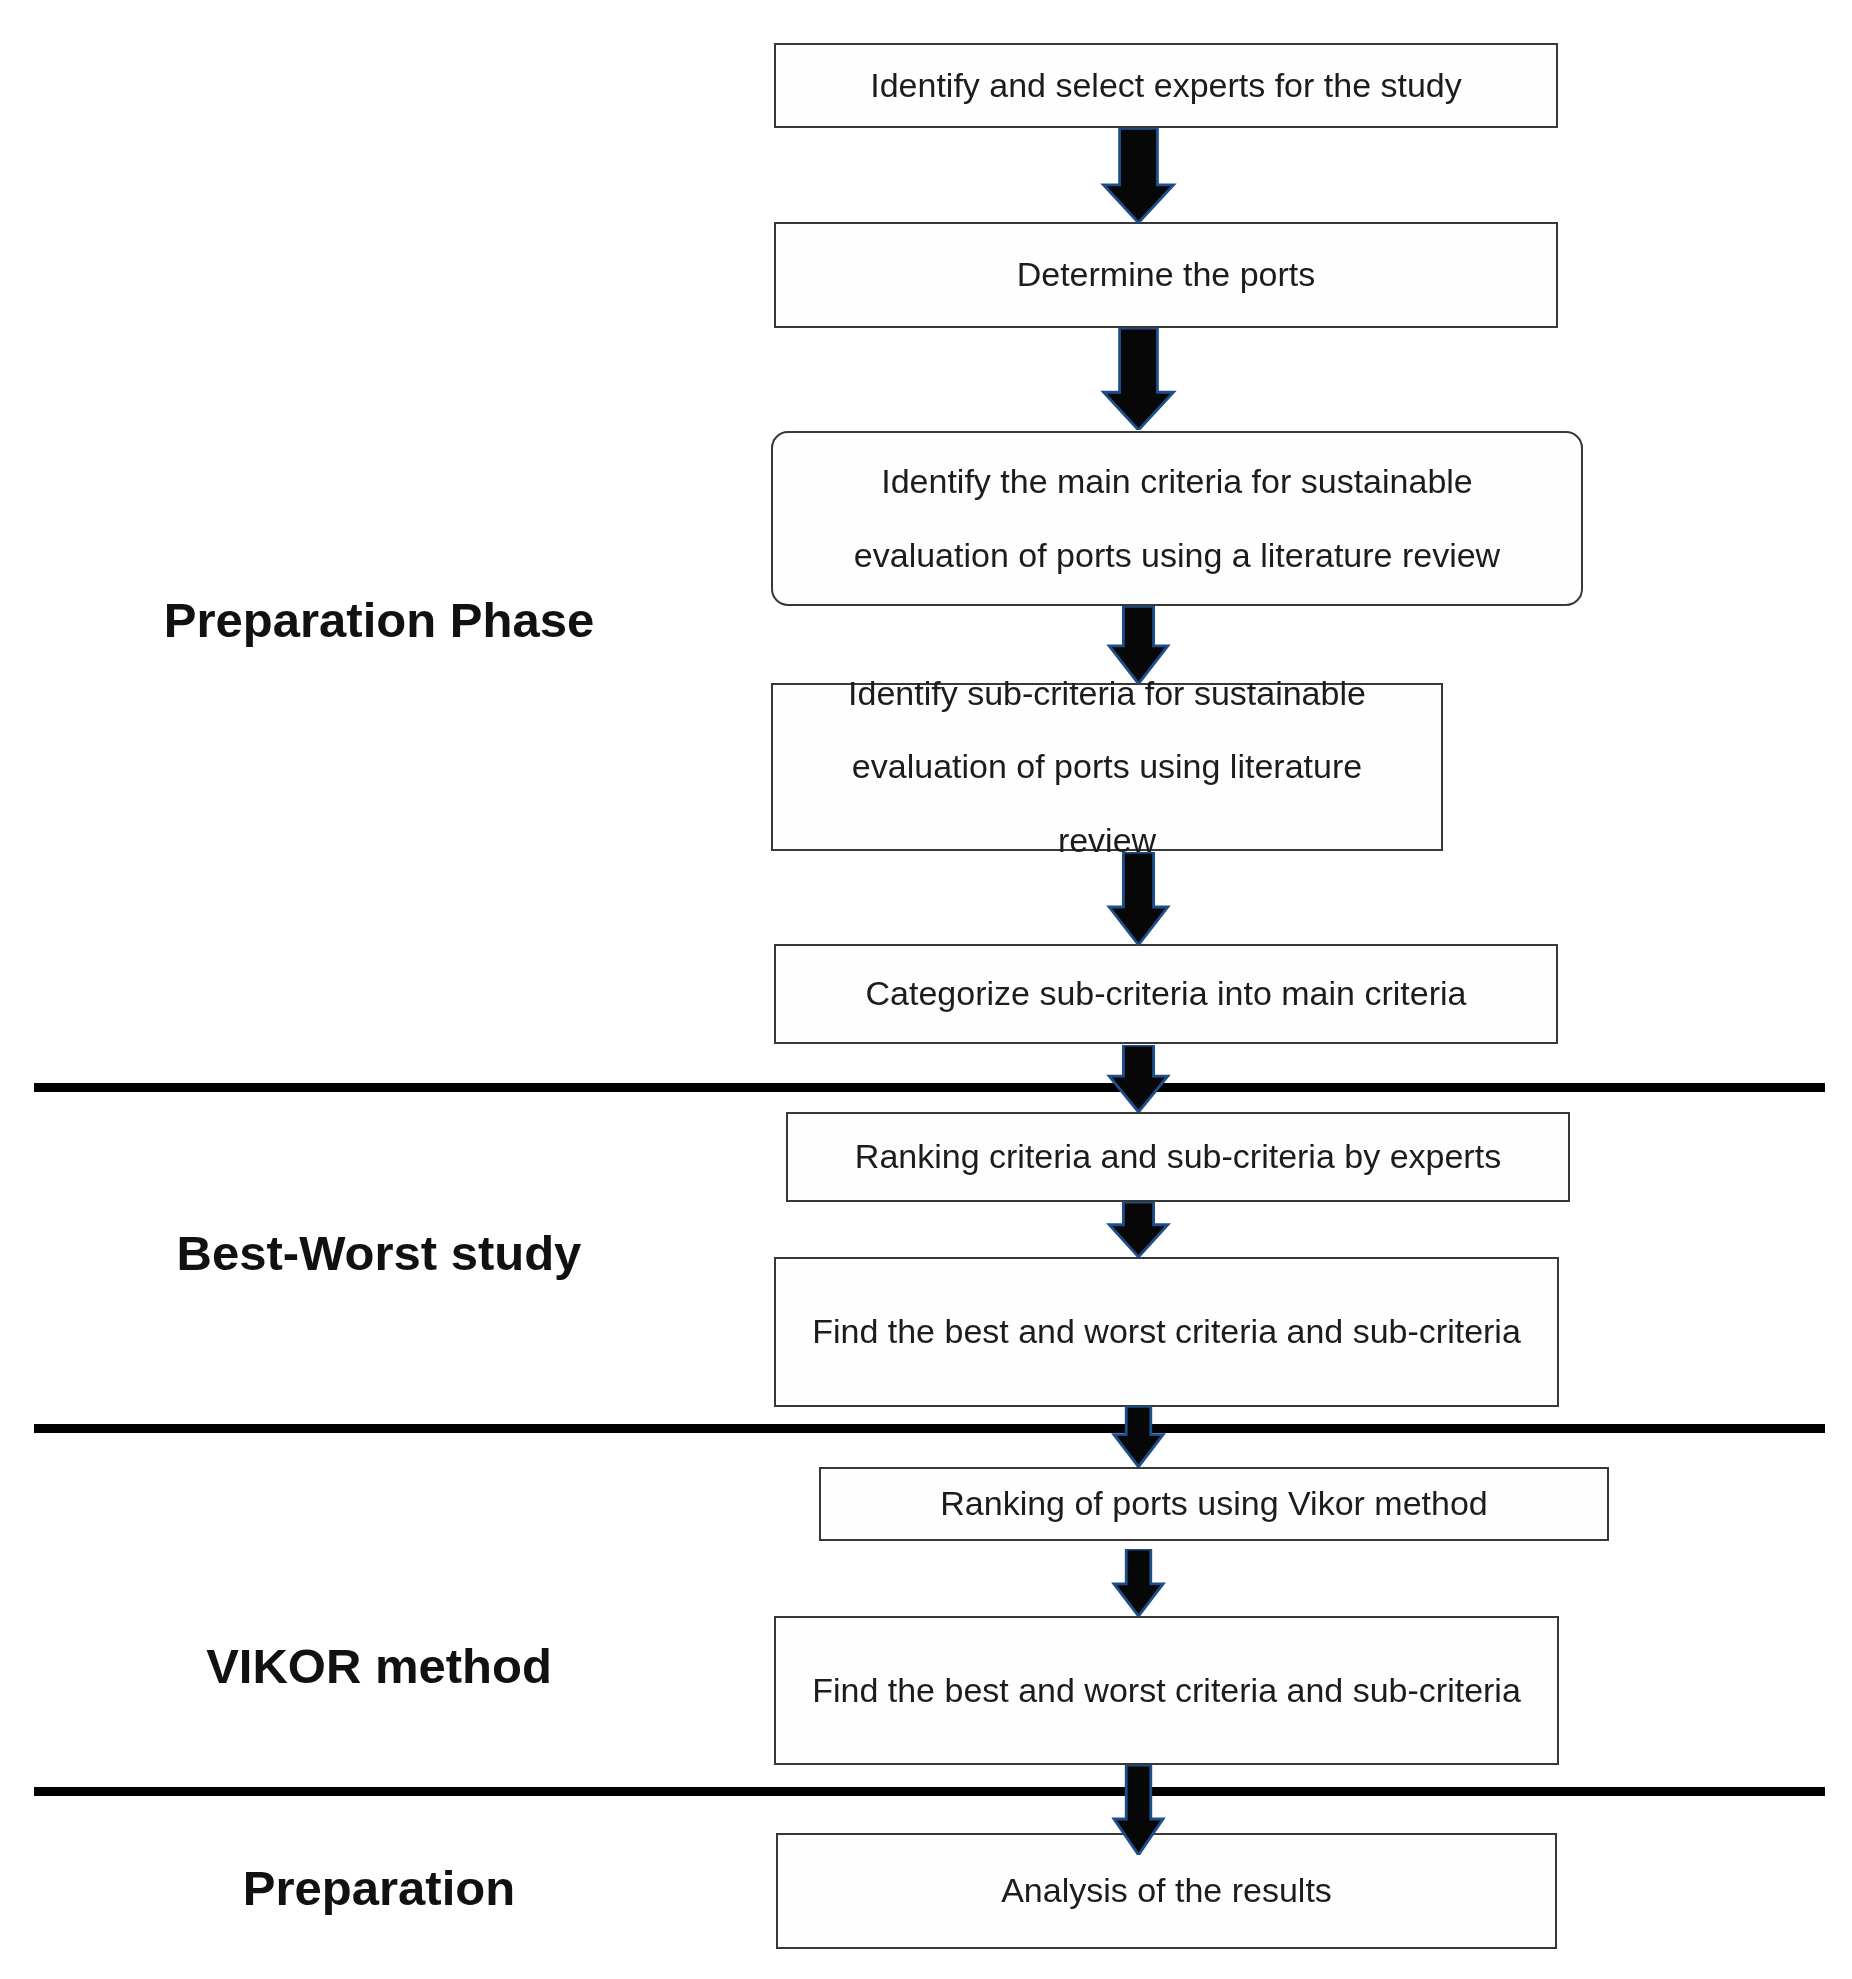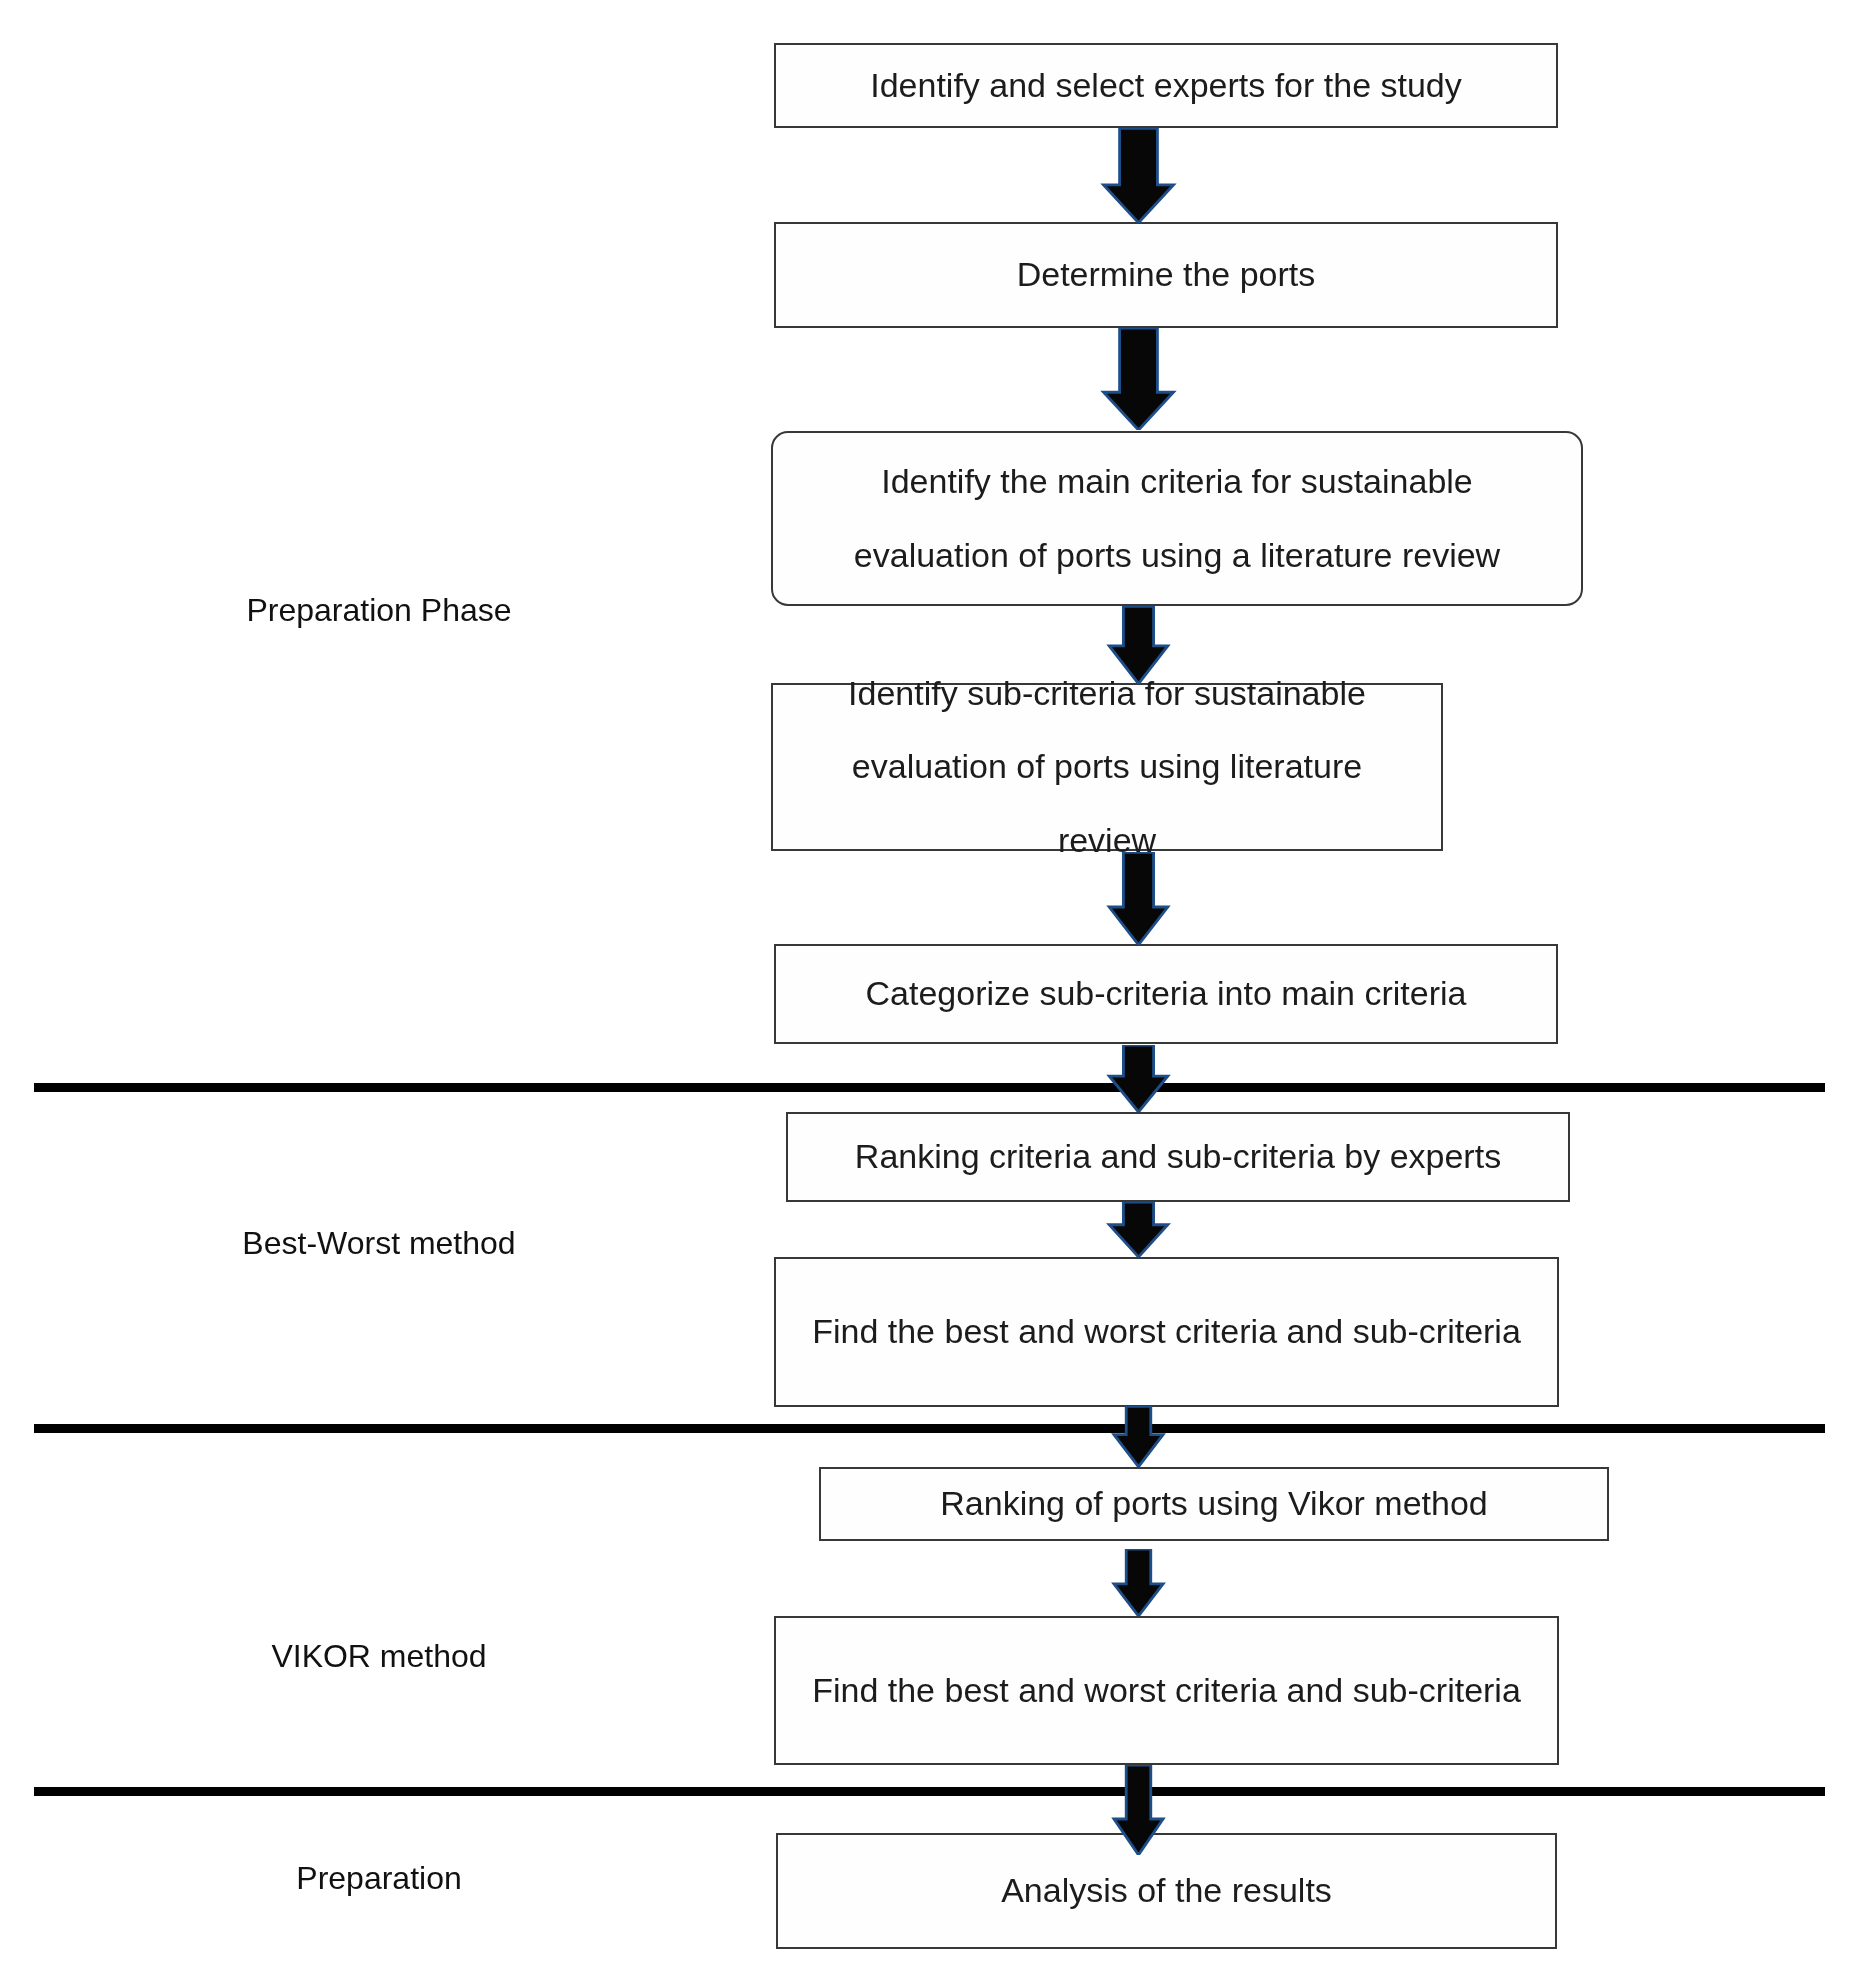--- a/index.html
+++ b/index.html
@@ -13,22 +13,22 @@
     height: 1980px;
     background: #ffffff;
     font-family: "Liberation Sans", "DejaVu Sans", sans-serif;
     overflow: hidden;
   }
   .section-label {
     position: absolute;
     left: 95px;
     width: 568px;
     text-align: center;
-    font-size: 32px;
-    font-weight: 400;
+    font-size: 49px;
+    font-weight: 700;
     color: #111111;
     letter-spacing: 0px;
   }
   .flow-box {
     position: absolute;
     box-sizing: border-box;
     border: 2.8px solid #383838;
     background: #fefefe;
     display: flex;
     align-items: center;
@@ -57,21 +57,21 @@
     stroke-width: 3;
     stroke-linejoin: miter;
   }
 </style>
 </head>
 <body>
 
 <div class="canvas">
 
   <div class="section-label" style="top:592px;">Preparation Phase</div>
-  <div class="section-label" style="top:1225px;">Best-Worst method</div>
+  <div class="section-label" style="top:1225px;">Best-Worst study</div>
   <div class="section-label" style="top:1638px;">VIKOR method</div>
   <div class="section-label" style="top:1860px;">Preparation</div>
 
   <div class="divider" style="top:1083px;"></div>
   <div class="divider" style="top:1424px;"></div>
   <div class="divider" style="top:1787px;"></div>
 
   <div class="flow-box" style="left:774px; top:43px;  width:784px; height:85px;">Identify and select experts for the study</div>
 
   <div class="flow-box" style="left:774px; top:222px; width:784px; height:106px;">Determine the ports</div>

